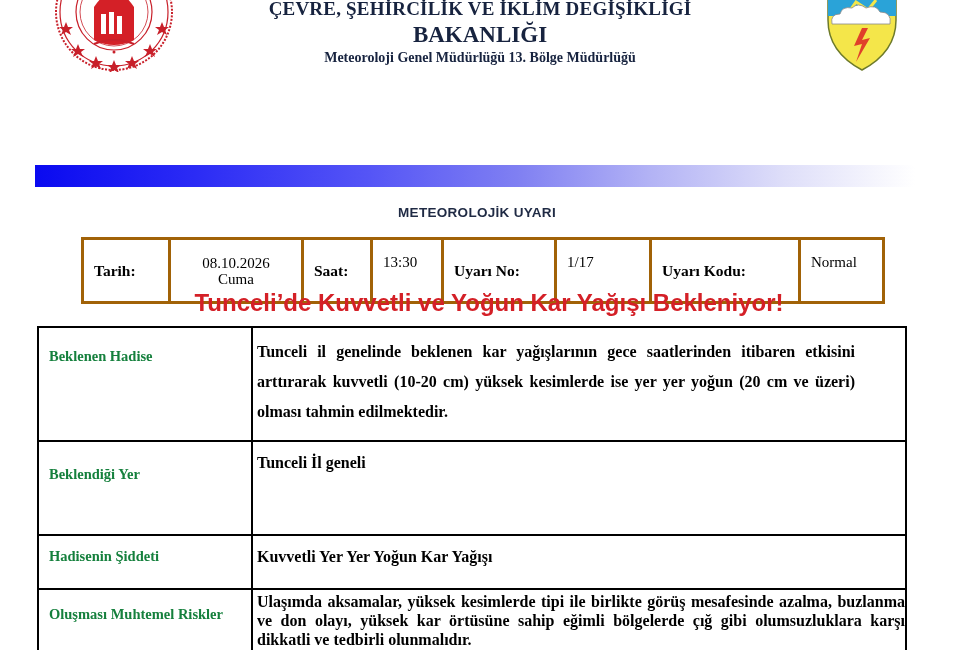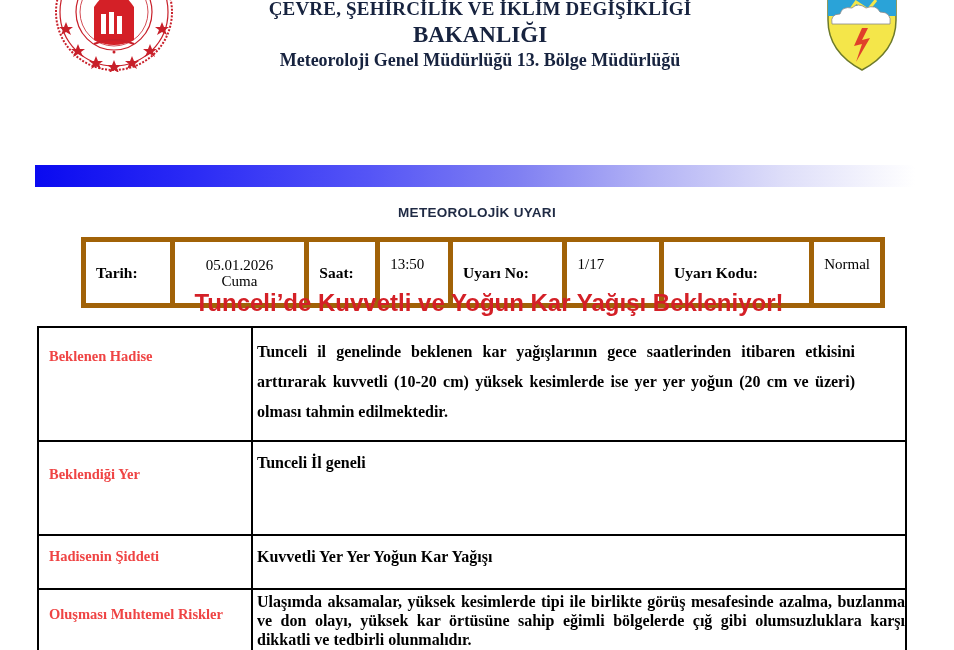--- a/index.html
+++ b/index.html
@@ -6,49 +6,49 @@
   body { width: 954px; height: 650px; position: relative; overflow: hidden;
          font-family: "Liberation Serif", serif; color: #000; }
 
   
   .logo-left { position: absolute; left: 54px; top: -48px; width: 120px; height: 120px; }
   .logo-right { position: absolute; left: 826px; top: -20px; width: 72px; height: 92px; }
   .hdr { position: absolute; left: 200px; width: 560px; text-align: center;
          font-weight: bold; color: #17233f; }
   .hdr-1 { top: -2px; font-size: 19px; letter-spacing: 0.2px; }
   .hdr-2 { top: 22px; font-size: 23px; }
-  .hdr-3 { top: 50px; font-size: 18px; }
+  .hdr-3 { top: 50px; font-size: 14px; }
 
   
   .grad-bar { position: absolute; left: 35px; top: 165px; width: 880px; height: 22px;
               background: linear-gradient(to right, #0a0af0 0%, #2b2bf5 18%, #5555f6 38%,
               #8080f2 55%, #b3b3f5 70%, #dedef9 85%, #ffffff 100%); }
 
   .doc-title { position: absolute; left: 0; width: 954px; top: 205px; text-align: center;
                font-family: "Liberation Sans", sans-serif; font-weight: bold;
                font-size: 13.5px; color: #1f2a44; letter-spacing: 0.3px; }
 
   
   .info { position: absolute; left: 81px; top: 237px; width: 804px; height: 49px;
           border-collapse: collapse; }
-  .info td { border: 5px solid #a16207; height: 47px; padding: 0 10px; font-size: 15px;
+  .info td { border: 3px solid #a16207; height: 47px; padding: 0 10px; font-size: 15px;
              vertical-align: middle; }
   .info td.lbl { font-weight: bold; font-size: 15.5px; }
   .info td.center { text-align: center; line-height: 16px; }
   .info td.top { vertical-align: top; padding-top: 14px; }
 
   .headline { position: absolute; left: 12px; width: 954px; top: 289px; text-align: center;
               font-family: "Liberation Sans", sans-serif; font-weight: bold;
               font-size: 24px; color: #d42027; }
 
   
   .main { position: absolute; left: 37px; top: 326px; width: 870px; border-collapse: collapse; }
   .main td { border: 2px solid #000; vertical-align: top; }
   .main td.k { width: 192px; padding: 20px 10px 0 10px; font-weight: bold; font-size: 14.5px;
-               color: #ef4444; }
+               color: #15803d; }
   .main td.v { padding: 8px 8px 0 4px; font-weight: bold; font-size: 16px; }
   .row1 td { height: 92px; }
   .row1 td.v { line-height: 30px; padding-top: 9px; padding-right: 50px; text-align: justify; }
   .row2 td { height: 68px; }
   .row2 td.k { padding-top: 24px; }
   .row2 td.v { padding-top: 12px; margin-left: 46px; }
   .row3 td { height: 40px; }
   .row3 td.k { padding-top: 12px; }
   .row3 td.v { padding-top: 12px; font-size: 17px; }
   .row4 td { height: 40px; }
@@ -97,25 +97,25 @@
 
 <div class="grad-bar"></div>
 
 <div class="doc-title">METEOROLOJİK UYARI</div>
 
 <table class="info">
   <tbody>
       <tr>
     <td class="lbl" style="width:64px">Tarih:</td>
     <td class="center" style="width:110px">
-      <div>05.01.2026</div>
+      <div>08.10.2026</div>
       <div>Cuma</div>
     </td>
     <td class="lbl" style="width:46px">Saat:</td>
-    <td class="top" style="width:48px">13:50</td>
+    <td class="top" style="width:48px">13:30</td>
     <td class="lbl" style="width:90px">Uyarı No:</td>
     <td class="top" style="width:72px">1/17</td>
     <td class="lbl" style="width:126px">Uyarı Kodu:</td>
     <td class="top">Normal</td>
   </tr>
 </tbody>
   </table>
 
 <div class="headline">Tunceli’de Kuvvetli ve Yoğun Kar Yağışı Bekleniyor!</div>
 

